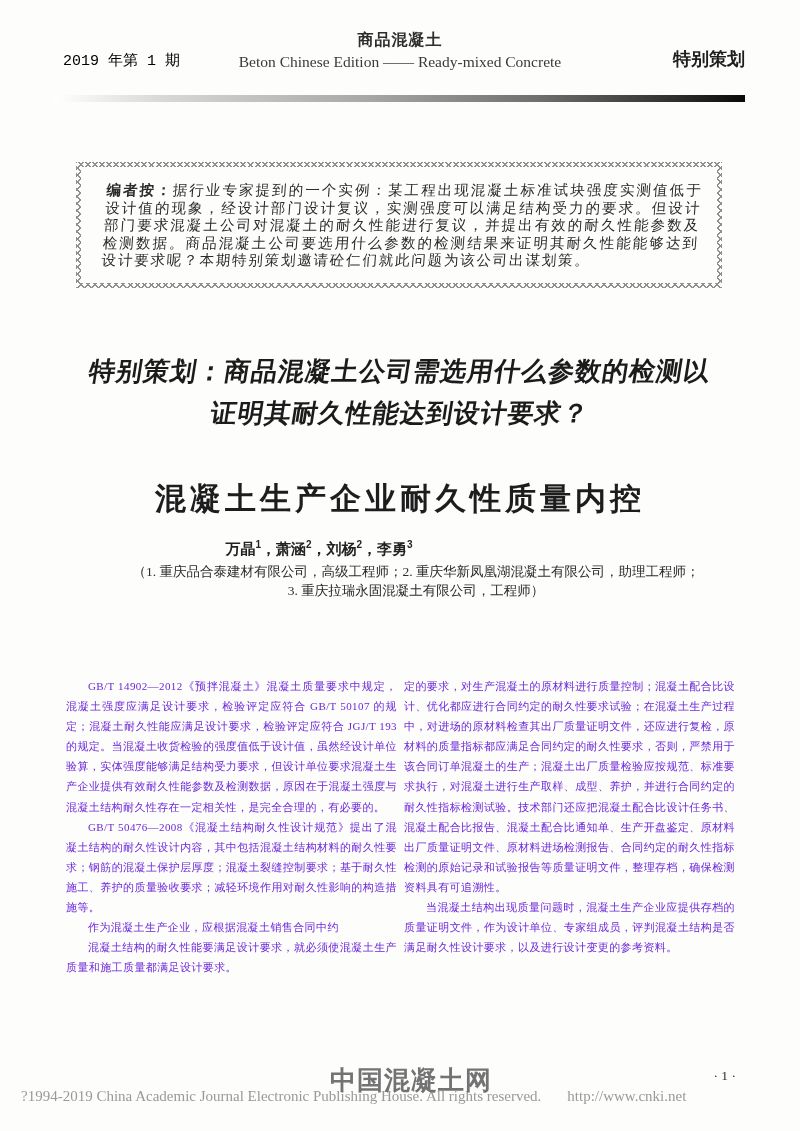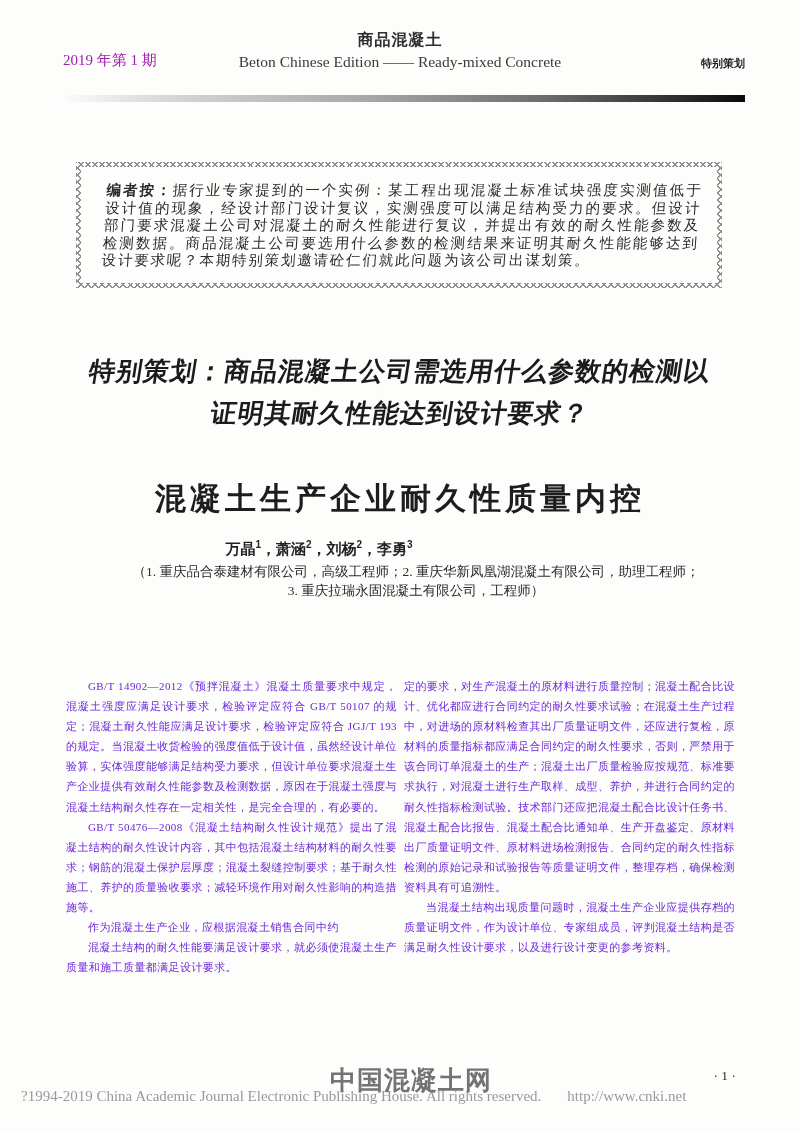--- a/index.html
+++ b/index.html
@@ -16,26 +16,26 @@
   
   .header { position:absolute; top:30px; left:55px; width:690px; }
   .header-center { text-align:center; }
   .journal-cn {
     font-family:"Liberation Sans","DejaVu Sans",sans-serif;
     font-weight:bold; font-size:16px; color:#2e2e2e; letter-spacing:1px;
   }
   .journal-en { font-size:15.5px; color:#3a3a3a; margin-top:2px; }
   .issue {
     position:absolute; left:8px; bottom:1px;
-    font-size:15px; color:#a21caf;
+    font-size:15px; color:#000000;font-family:Liberation Mono, monospace;
   }
   .section-tag {
     position:absolute; right:0; bottom:0;
     font-family:"Liberation Sans","DejaVu Sans",sans-serif;
-    font-weight:bold; font-size:11px; color:#1e1e1e;
+    font-weight:bold; font-size:18px; color:#1e1e1e;
   }
   .header-bar {
     position:absolute; top:95px; left:55px; width:690px; height:7px;
     background:linear-gradient(to right,#ffffff 0%,#d9d9d9 15%,#a8a8a8 45%,#6f6f6f 70%,#2e2e2e 90%,#0a0a0a 100%);
   }
   
   .note-frame {
     position:absolute; top:162px; left:76px; width:646px;
     padding:5px;
     background-image:

